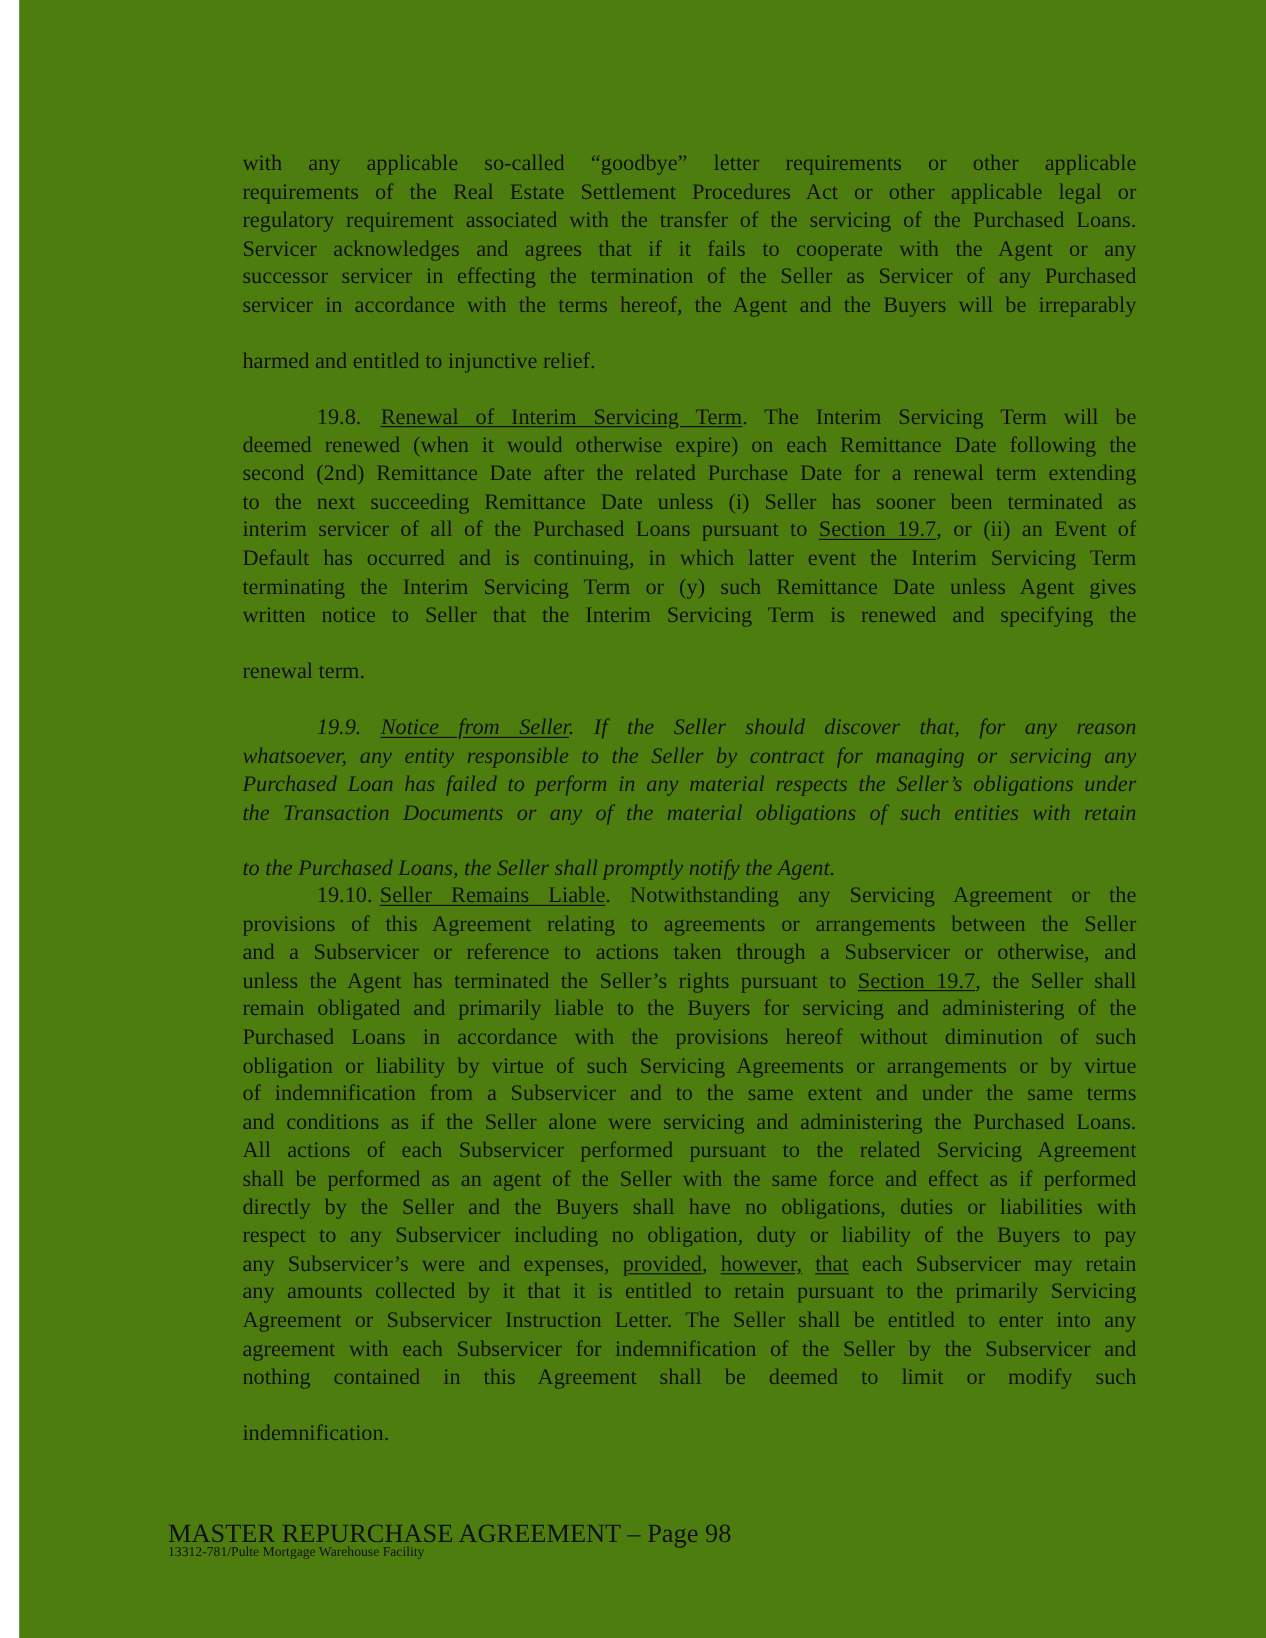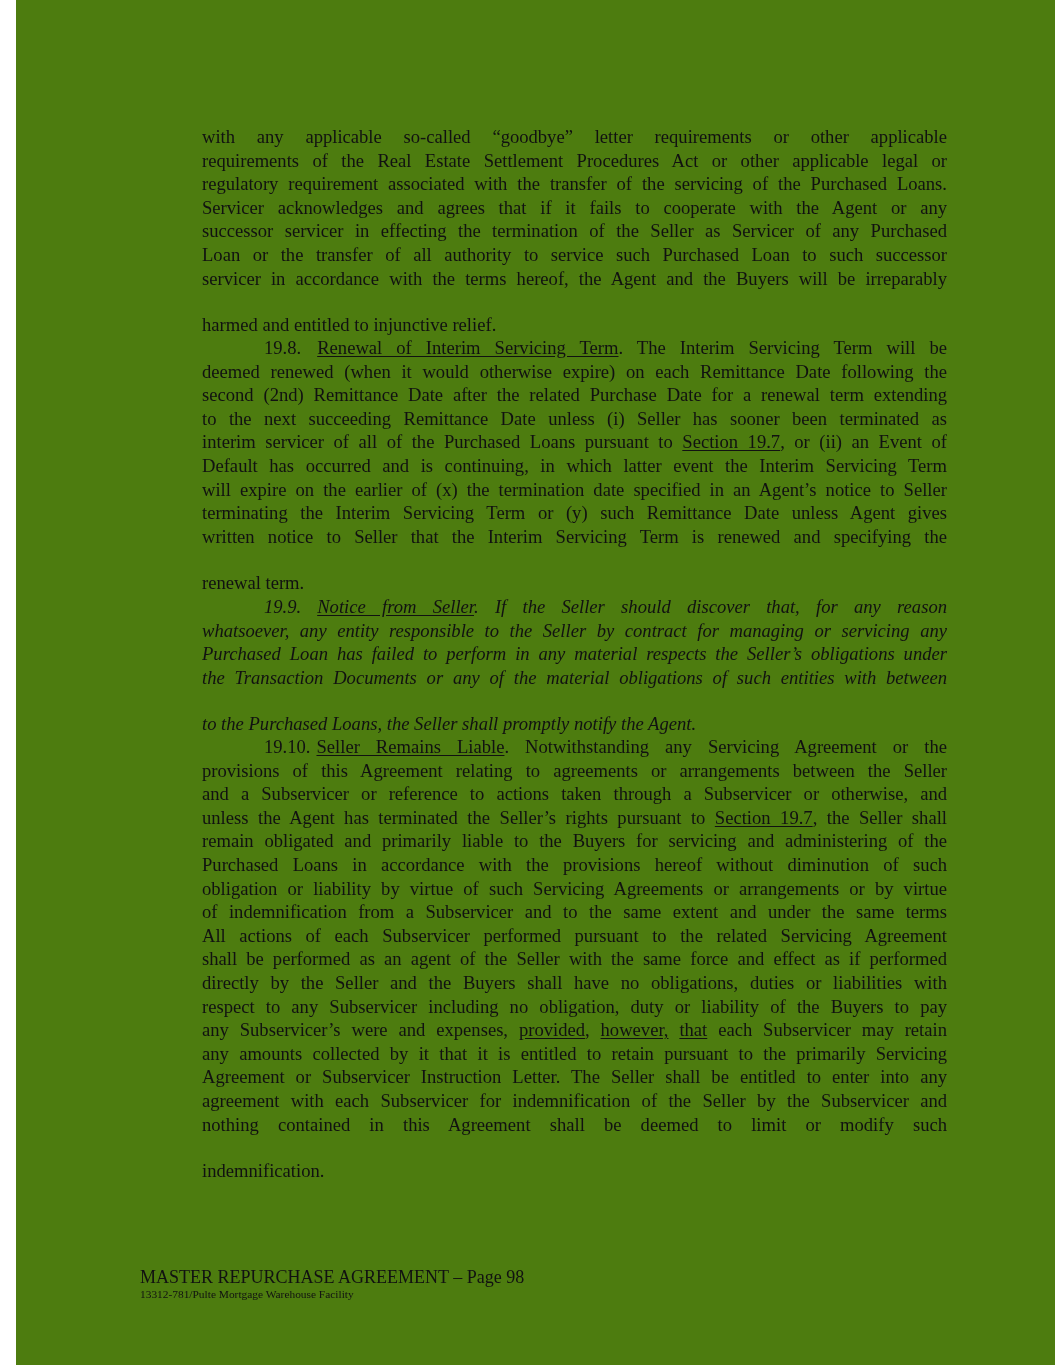--- a/index.html
+++ b/index.html
@@ -5,69 +5,68 @@
   html, body { margin:0; padding:0; background:#ffffff; }
   body { width:1055px; height:1365px; position:relative; overflow:hidden;
          font-family:"Liberation Serif", serif; color:#111111; }
   .page { position:absolute; left:16px; top:0; width:1055px; height:1365px; background:#4d7c0f; }
   .para { position:absolute; left:186px; width:745px; font-size:18.6px; }
   .line { height:23.6px; line-height:23.6px; white-space:nowrap;
           text-align:justify; text-align-last:justify; overflow:hidden; }
   .line.last { text-align-last:left;margin-top:23px; }
   .u { text-decoration:underline; text-underline-offset:2px; }
   .footer { position:absolute; left:124px; top:1268px; }
-  .footer-title { font-size:18px; line-height:19px; white-space:nowrap; }
+  .footer-title { font-size:22px; line-height:19px; white-space:nowrap; }
   .footer-sub { font-size:11.4px; line-height:15px; white-space:nowrap; }
 </style>
 </head>
 <body>
 
 <div class="page">
 
   <div class="para" style="top:125px;">
     <div class="line">with any applicable so-called “goodbye” letter requirements or other applicable</div>
     <div class="line">requirements of the Real Estate Settlement Procedures Act or other applicable legal or</div>
     <div class="line">regulatory requirement associated with the transfer of the servicing of the Purchased Loans.</div>
     <div class="line">Servicer acknowledges and agrees that if it fails to cooperate with the Agent or any</div>
     <div class="line">successor servicer in effecting the termination of the Seller as Servicer of any Purchased</div>
-    <div class="line">Loan or the transfer of all authority to service such Purchased Loan to such successor</div>
     <div class="line">servicer in accordance with the terms hereof, the Agent and the Buyers will be irreparably</div>
     <div class="line last">harmed and entitled to injunctive relief.</div>
   </div>
 
   <div class="para" style="top:336px;">
     <div class="line"><span style="display:inline-block;width:62px;"></span><span>19.8.</span><span style="display:inline-block;width:16px;"></span><span class="u">Renewal of Interim Servicing Term</span><span>.  The Interim Servicing Term will be</span></div>
     <div class="line">deemed renewed (when it would otherwise expire) on each Remittance Date following the</div>
     <div class="line">second (2nd) Remittance Date after the related Purchase Date for a renewal term extending</div>
     <div class="line">to the next succeeding Remittance Date unless (i) Seller has sooner been terminated as</div>
     <div class="line"><span>interim servicer of all of the Purchased Loans pursuant to </span><span class="u">Section 19.7</span><span>, or (ii) an Event of</span></div>
     <div class="line">Default has occurred and is continuing, in which latter event the Interim Servicing Term</div>
-    <div class="line">will expire on the earlier of (x) the termination date specified in an Agent’s notice to Seller</div>
     <div class="line">terminating the Interim Servicing Term or (y) such Remittance Date unless Agent gives</div>
     <div class="line">written notice to Seller that the Interim Servicing Term is renewed and specifying the</div>
     <div class="line last">renewal term.</div>
   </div>
 
   <div class="para" style="top:595px;font-style:italic;">
     <div class="line"><span style="display:inline-block;width:62px;"></span><span>19.9.</span><span style="display:inline-block;width:16px;"></span><span class="u">Notice from Seller</span><span>.  If the Seller should discover that, for any reason</span></div>
     <div class="line">whatsoever, any entity responsible to the Seller by contract for managing or servicing any</div>
     <div class="line">Purchased Loan has failed to perform in any material respects the Seller’s obligations under</div>
-    <div class="line">the Transaction Documents or any of the material obligations of such entities with between</div>
+    <div class="line">the Transaction Documents or any of the material obligations of such entities with retain</div>
     <div class="line last">to the Purchased Loans, the Seller shall promptly notify the Agent.</div>
   </div>
 
   <div class="para" style="top:735px;">
     <div class="line"><span style="display:inline-block;width:62px;"></span><span>19.10.</span><span style="display:inline-block;width:6px;"></span><span class="u">Seller Remains Liable</span><span>.  Notwithstanding any Servicing Agreement or the</span></div>
     <div class="line">provisions of this Agreement relating to agreements or arrangements between the Seller</div>
     <div class="line">and a Subservicer or reference to actions taken through a Subservicer or otherwise, and</div>
     <div class="line"><span>unless the Agent has terminated the Seller’s rights pursuant to </span><span class="u">Section 19.7</span><span>, the Seller shall</span></div>
     <div class="line">remain obligated and primarily liable to the Buyers for servicing and administering of the</div>
     <div class="line">Purchased Loans in accordance with the provisions hereof without diminution of such</div>
     <div class="line">obligation or liability by virtue of such Servicing Agreements or arrangements or by virtue</div>
     <div class="line">of indemnification from a Subservicer and to the same extent and under the same terms</div>
+    <div class="line">and conditions as if the Seller alone were servicing and administering the Purchased Loans.</div>
     <div class="line">All actions of each Subservicer performed pursuant to the related Servicing Agreement</div>
     <div class="line">shall be performed as an agent of the Seller with the same force and effect as if performed</div>
     <div class="line">directly by the Seller and the Buyers shall have no obligations, duties or liabilities with</div>
     <div class="line">respect to any Subservicer including no obligation, duty or liability of the Buyers to pay</div>
     <div class="line"><span>any Subservicer’s were and expenses, </span><span class="u">provided</span><span>, </span><span class="u">however,</span><span> </span><span class="u">that</span><span> each Subservicer may retain</span></div>
     <div class="line">any amounts collected by it that it is entitled to retain pursuant to the primarily Servicing</div>
     <div class="line">Agreement or Subservicer Instruction Letter.  The Seller shall be entitled to enter into any</div>
     <div class="line">agreement with each Subservicer for indemnification of the Seller by the Subservicer and</div>
     <div class="line">nothing contained in this Agreement shall be deemed to limit or modify such</div>
     <div class="line last">indemnification.</div>

